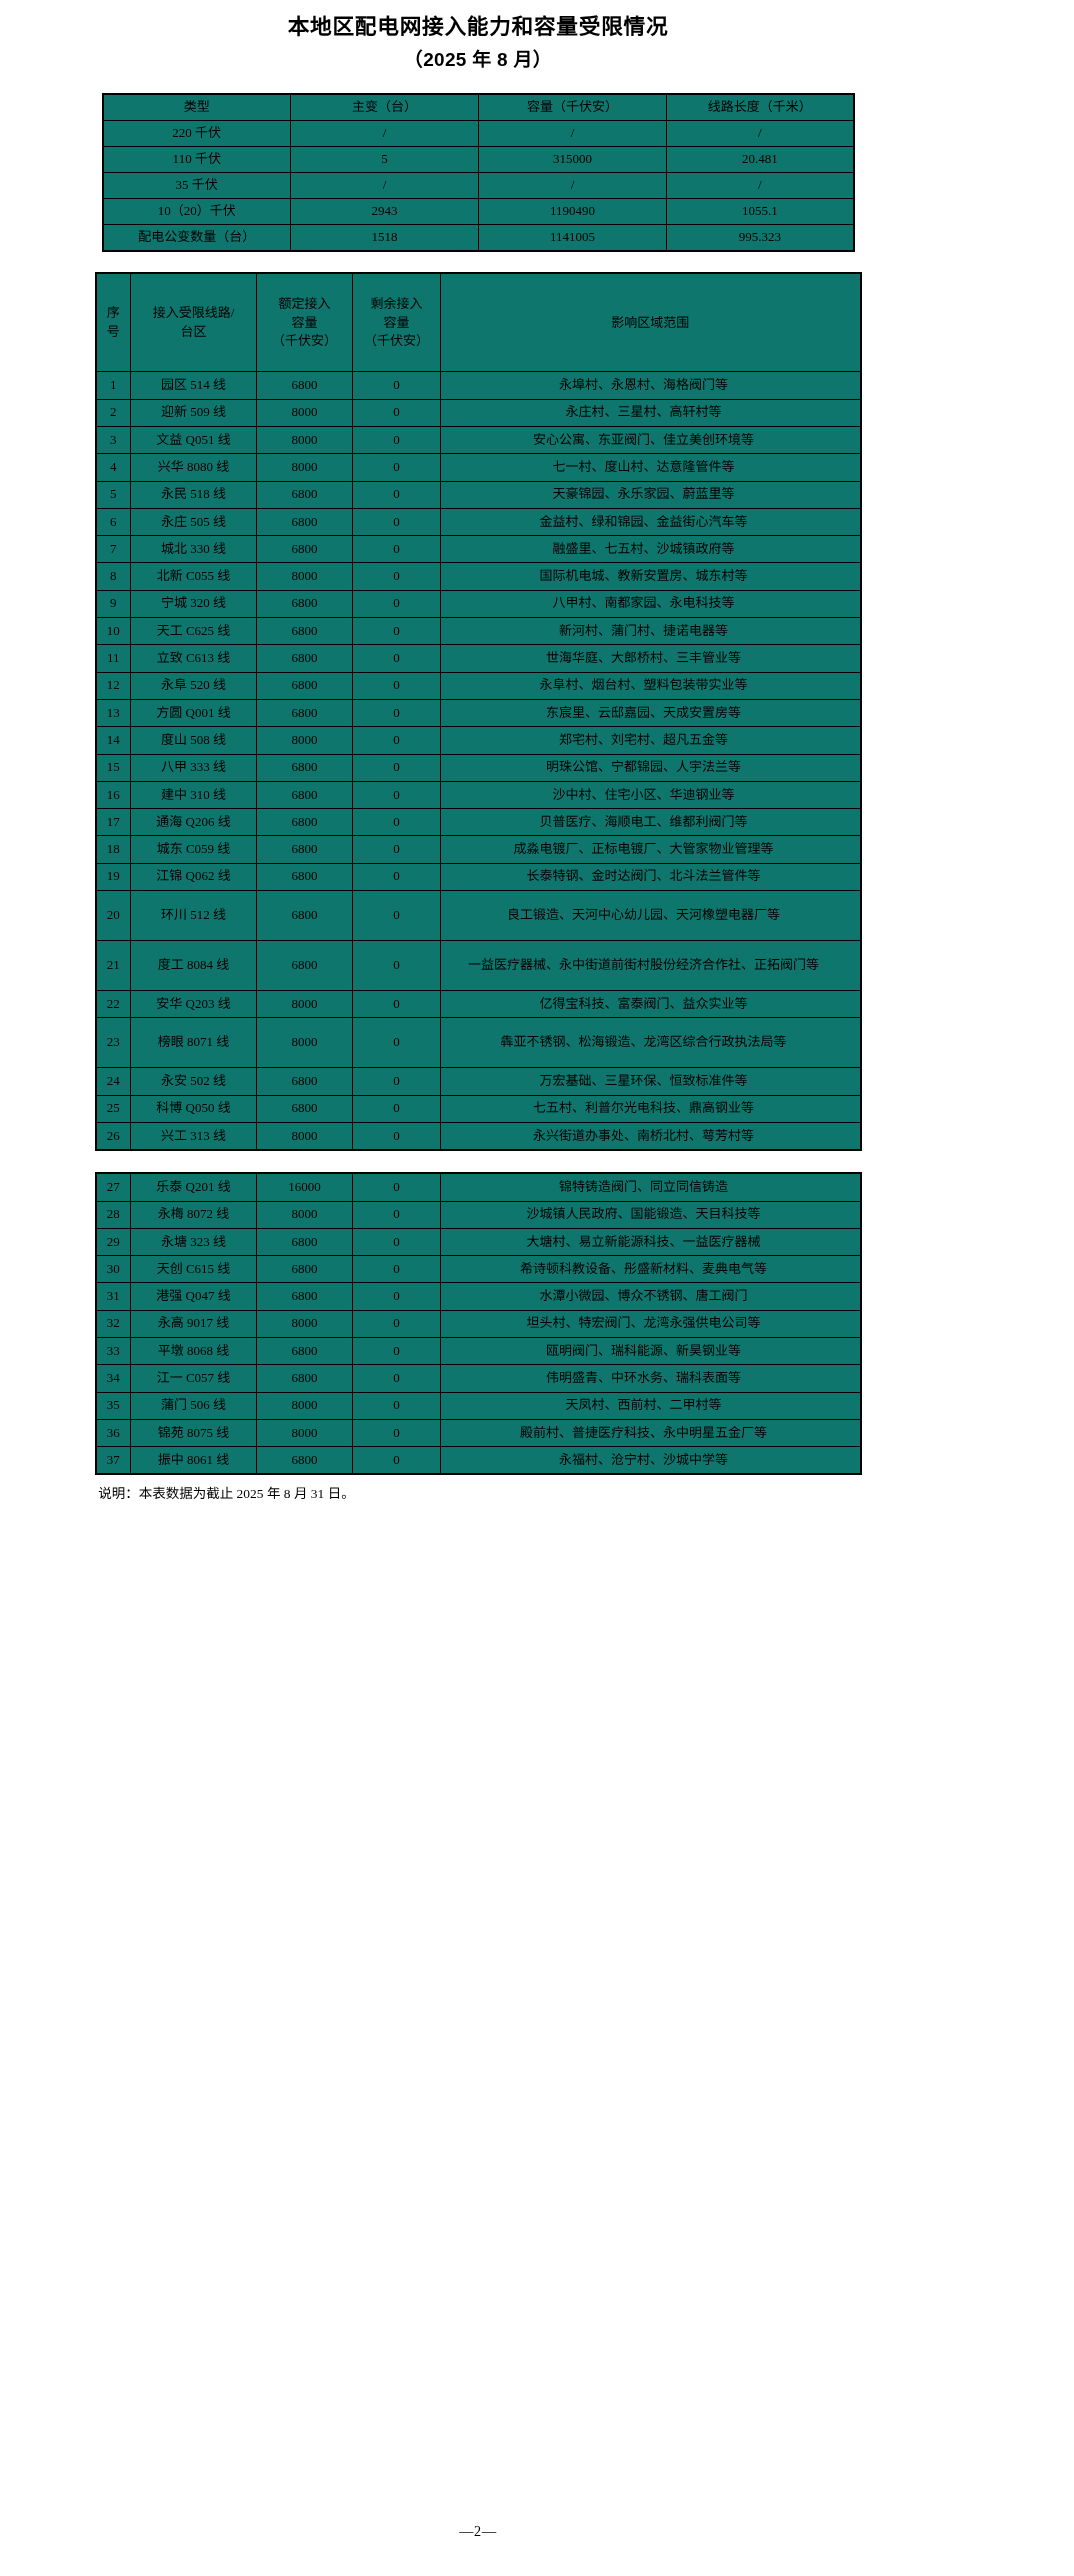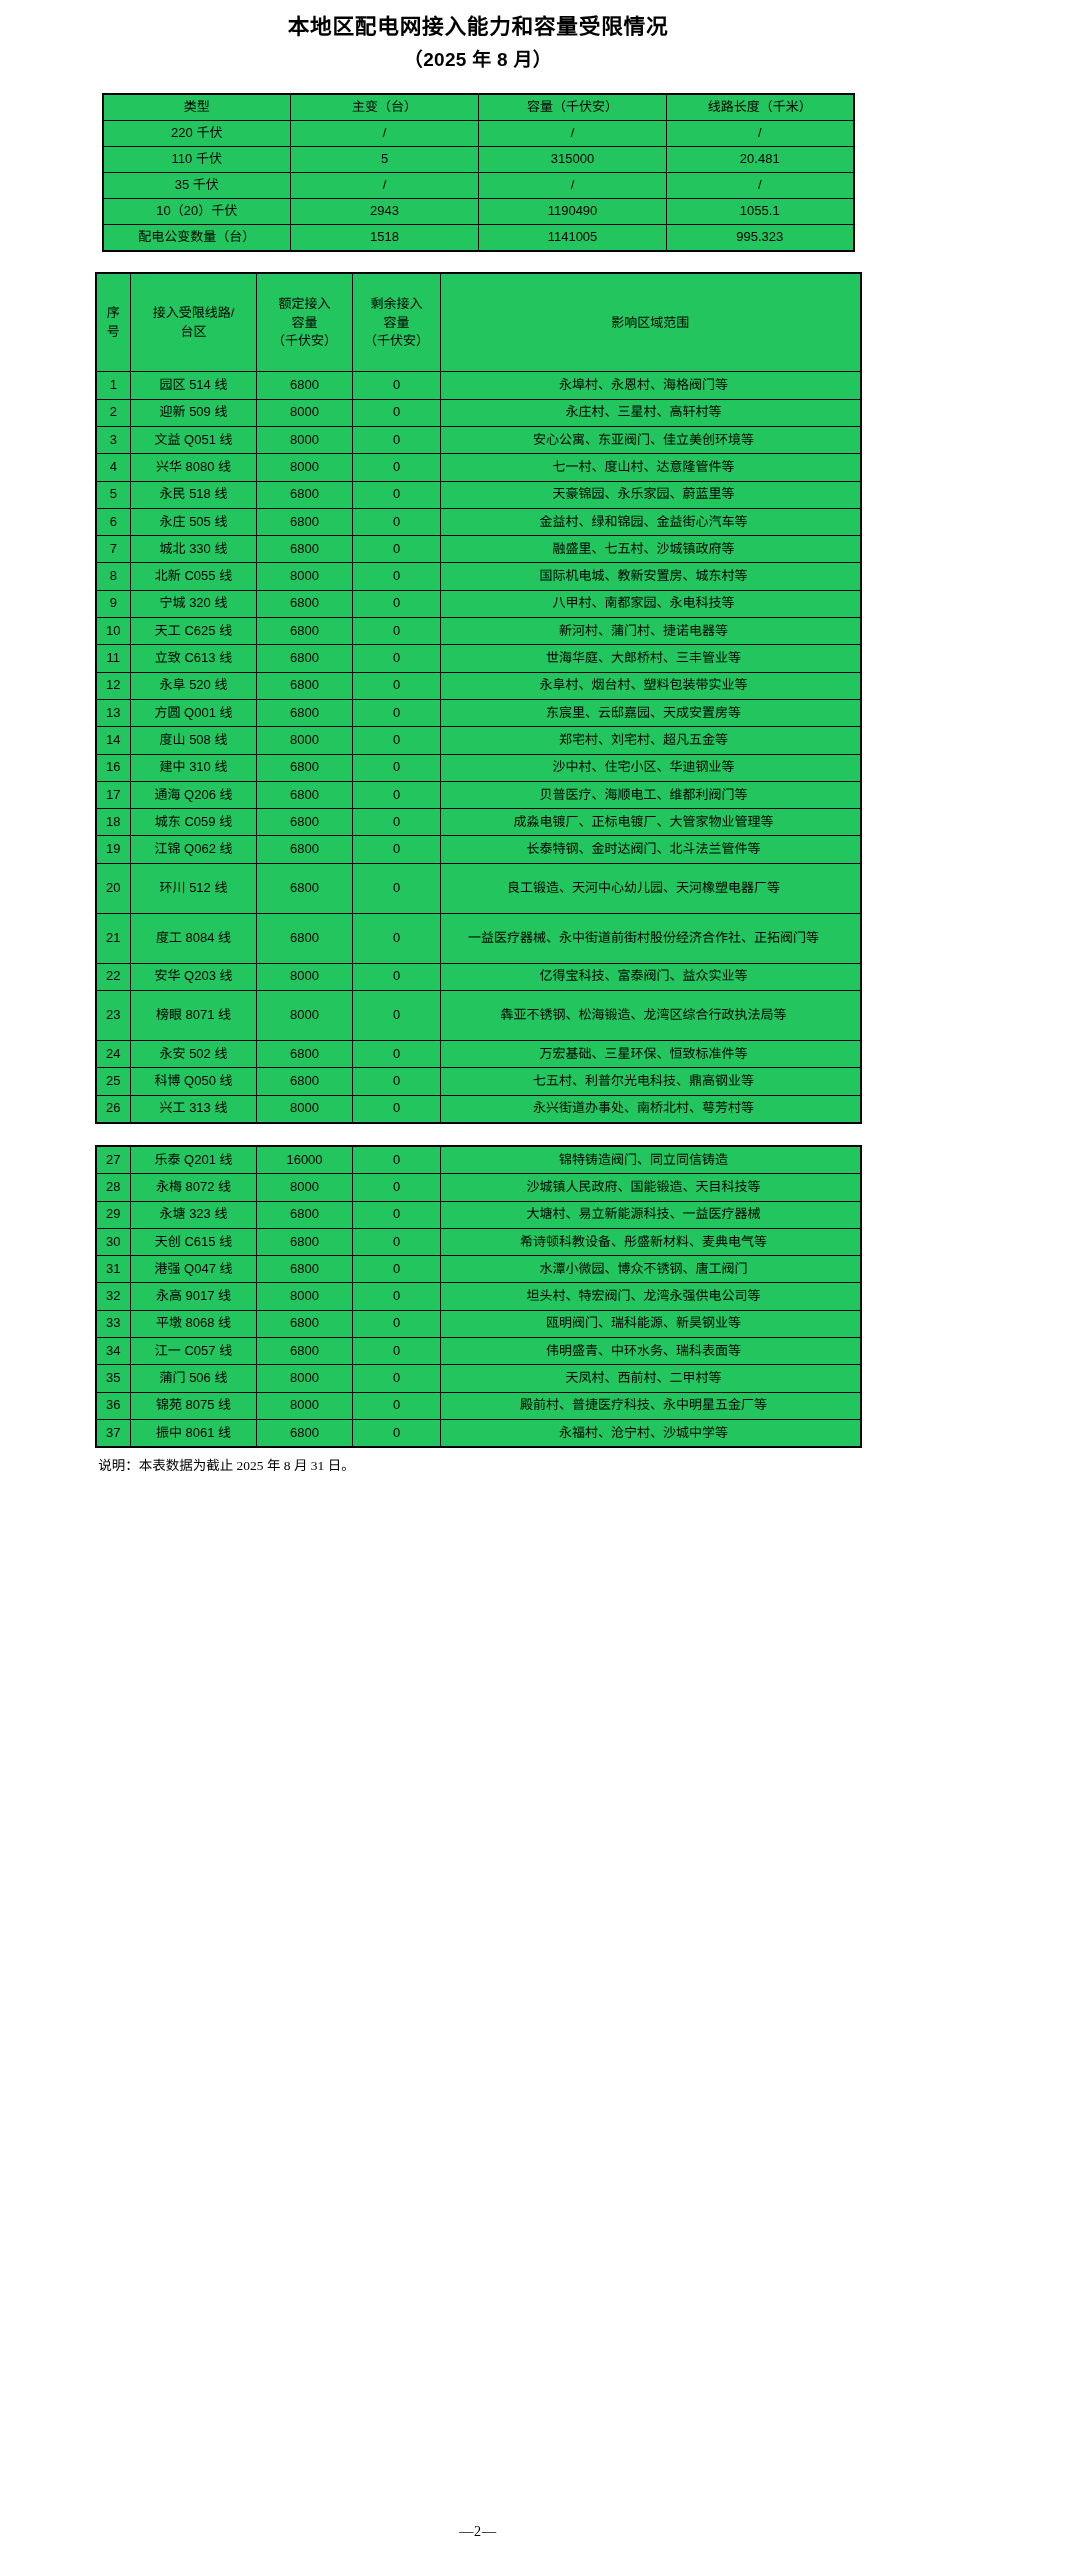--- a/index.html
+++ b/index.html
@@ -47,23 +47,23 @@
   }
 
   
   .tbl-wrap {
     display: flex;
     justify-content: center;
   }
   table.doc-tbl {
     border-collapse: collapse;
     table-layout: fixed;
-    font-family: Liberation Sans, sans-serif;
+    font-family: Liberation Serif, serif;
     font-size: 13px;
-    background: #22c55e;
+    background: #0f766e;
   }
   table.doc-tbl td,
   table.doc-tbl th {
     border: 0.7px solid #000;
     text-align: center;
     vertical-align: middle;
     padding: 2px 2.7px;
     font-weight: normal;
     line-height: 1.45;
   }
@@ -329,20 +329,27 @@
             <td class="area-cell">东宸里、云邸嘉园、天成安置房等</td>
           </tr>
           <tr>
             <td>14</td>
             <td>度山 508 线</td>
             <td>8000</td>
             <td>0</td>
             <td class="area-cell">郑宅村、刘宅村、超凡五金等</td>
           </tr>
           <tr>
+            <td>15</td>
+            <td>八甲 333 线</td>
+            <td>6800</td>
+            <td>0</td>
+            <td class="area-cell">明珠公馆、宁都锦园、人宇法兰等</td>
+          </tr>
+          <tr>
             <td>16</td>
             <td>建中 310 线</td>
             <td>6800</td>
             <td>0</td>
             <td class="area-cell">沙中村、住宅小区、华迪钢业等</td>
           </tr>
           <tr>
             <td>17</td>
             <td>通海 Q206 线</td>
             <td>6800</td>

